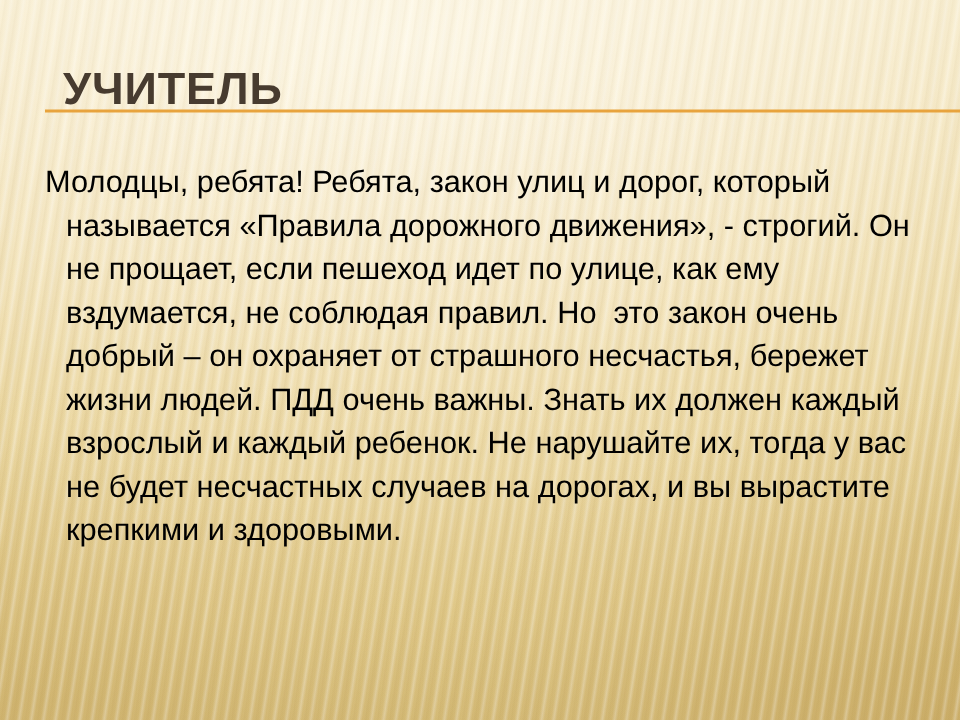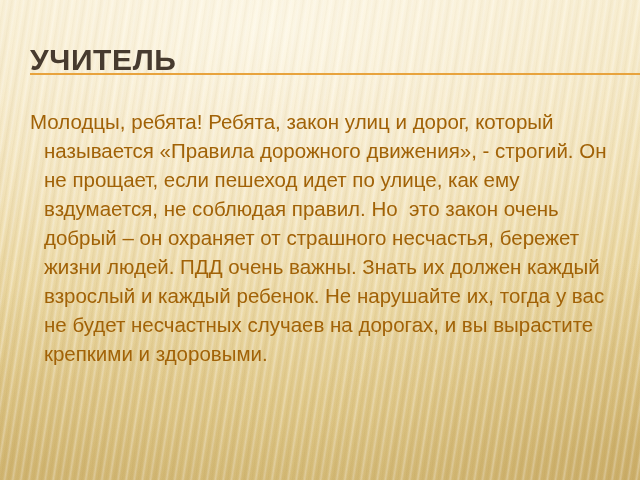--- a/index.html
+++ b/index.html
@@ -98,21 +98,21 @@
   .title-rule {
     position: absolute;
     left: 0;
     right: 0;
     top: 31px;
     height: 2px;
     background: #e8a33d;
   }
   .slide-title {
     position: absolute;
-    left: 0;
+    left: 12px;
     top: 0;
     margin: 0;
     font-family: "Liberation Sans", sans-serif;
     font-size: 30px;
     font-weight: bold;
     line-height: 36px;
     letter-spacing: 0.6px;
     color: #473b2f;
     text-transform: uppercase;
     white-space: nowrap;
@@ -122,21 +122,21 @@
     position: absolute;
     left: 30px;
     top: 107px;
     width: 582px;
   }
   .body-text {
     margin: 0;
     font-family: "Liberation Sans", sans-serif;
     font-size: 20.5px;
     line-height: 29px;
-    color: #a16207;
+    color: #000000;
     text-indent: -14px;
     padding-left: 14px;
     text-align: left;
     white-space: pre-wrap;
   }
 </style>
 </head>
 <body>
 
 <div id="slide">

